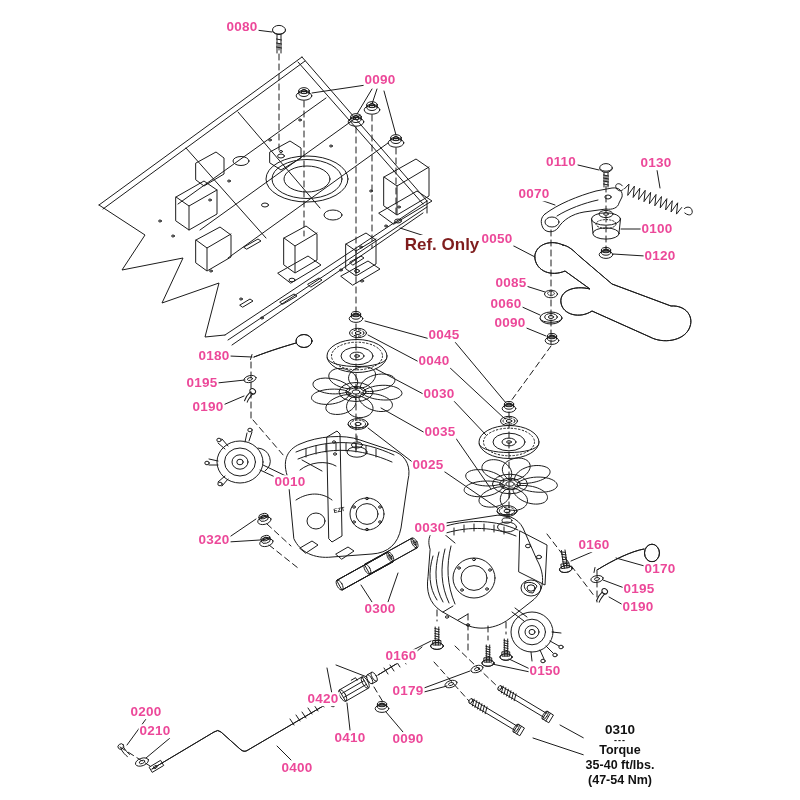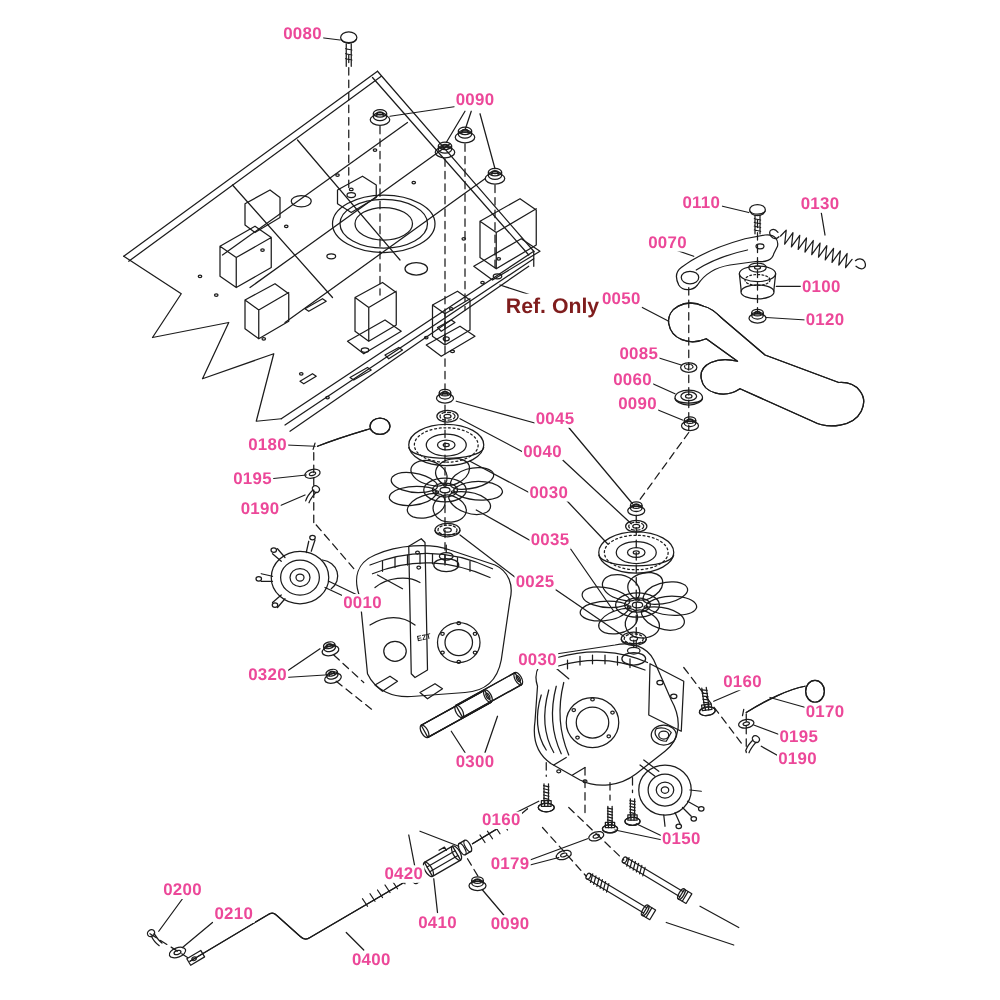--- a/index.html
+++ b/index.html
@@ -488,20 +488,27 @@
       <div class="callout" style="left: 660px; top: 569px;">0170</div>
       <div class="callout" style="left: 639px; top: 589px;">0195</div>
       <div class="callout" style="left: 638px; top: 607px;">0190</div>
       <div class="callout" style="left: 401px; top: 656px;">0160</div>
       <div class="callout" style="left: 545px; top: 671px;">0150</div>
       <div class="callout" style="left: 323px; top: 659px; margin-top: 40px;">0420</div>
       <div class="callout" style="left: 408px; top: 691px;">0179</div>
       <div class="callout" style="left: 350px; top: 738px;">0410</div>
       <div class="callout" style="left: 408px; top: 739px;">0090</div>
       <div class="callout" style="left: 146px; top: 712px;">0200</div>
-      <div class="callout" style="left: 187px; top: 731px;">0210</div>
+      <div class="callout" style="left: 155px; top: 731px;">0210</div>
       <div class="callout" style="left: 297px; top: 768px;">0400</div>
     </div>
 
 <div class="refnote" style="left: 442px; top: 245px;">Ref. Only</div>
 
-
+<div class="torque" style="left: 620px; top: 722px;">
+  <div class="pid">0310</div>
+  <div class="sep">---</div>
+  <div>Torque</div>
+  <div>35-40 ft/lbs.</div>
+  <div>(47-54 Nm)</div>
 </div>
 
+</div>
+
 </body></html>

